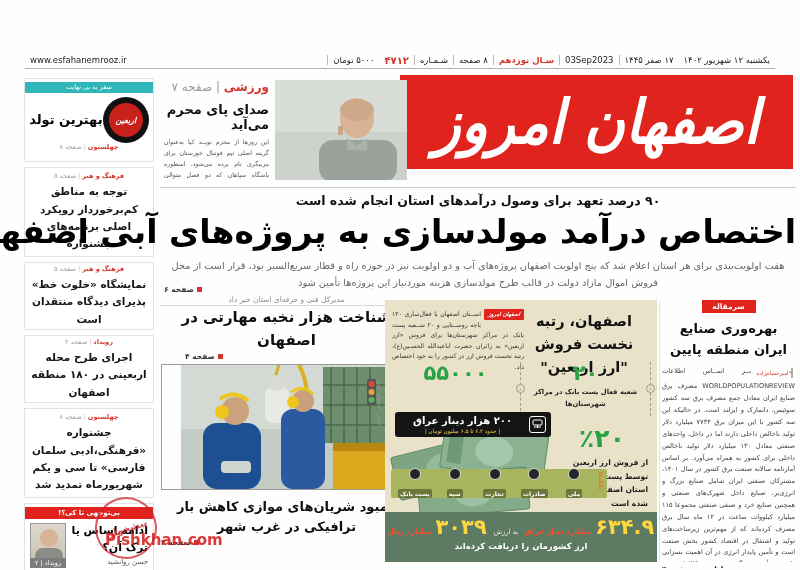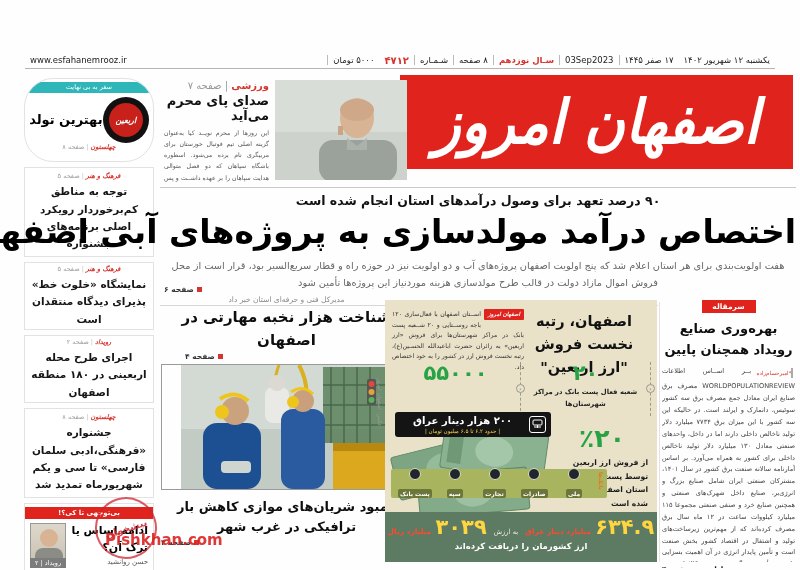--- a/index.html
+++ b/index.html
@@ -19,25 +19,25 @@
   
   .logo-box { position:absolute; left:400px; top:75px; width:393px; height:94px; background:#e0241d;
     display:flex; align-items:center; justify-content:center; }
   .logo-text { color:#fff; font-size:56px; font-weight:bold; font-style:italic; line-height:1; transform:scaleY(1.08); }
 
   
   .sidebar { position:absolute; left:24px; top:78px; width:130px; }
   .side-box { border:1px solid #e2e2e2; background:#fff; margin-bottom:5px; padding:5px 5px 4px;
     text-align:center; overflow:hidden; display:flex; flex-direction:column; justify-content:center; }
   .side-label { font-size:6.5px; color:#9a9a9a; margin-bottom:3px; }
-  .side-section { color:#d6342c; font-weight:bold;font-style:italic; }
+  .side-section { color:#d6342c; font-weight:bold; }
   .side-sep { color:#c0c0c0; padding:0 2px; }
   .side-title { font-size:10.5px; font-weight:bold; color:#161616; line-height:1.65; }
 
-  .box-arbaein { height:84px; padding:0 0 4px;border-radius:29px; }
+  .box-arbaein { height:84px; padding:0 0 4px; }
   .arb-bar { height:11px; background:#2fb6b9; color:#fff; font-size:6.5px; text-align:center; line-height:11px; }
   .arb-row { display:flex; align-items:center; justify-content:space-around; padding:4px 4px 0; }
   .arb-logo { width:46px; height:46px; border-radius:50%; background:#111; position:relative; flex:none; }
   .arb-logo-inner { position:absolute; inset:6px; border-radius:50%; background:#c8201a;
     color:#fff; font-size:8px; font-weight:bold; font-style:italic; display:flex; align-items:center; justify-content:center; }
   .arb-title { font-size:13px; font-weight:bold; line-height:1.5; }
   .box2 { height:90px; } .box3 { height:68px; } .box4 { height:68px; } .box5 { height:90px; }
 
   .box-opinion { height:70px; padding:0 0 3px; position:relative; }
   .op-bar { height:12px; background:#e0241d; color:#fff; font-size:7px; font-weight:bold; text-align:center; line-height:12px; }
@@ -46,21 +46,21 @@
   .op-author { font-size:7px; color:#555; margin-top:2px; text-align:right;padding-left:24px; }
   .op-photo { width:36px; height:42px; flex:none; border:1px solid #999; background:linear-gradient(#ded8cc,#c9c2b2); position:relative; overflow:hidden; }
   .op-photo::before { content:""; position:absolute; left:9px; top:5px; width:18px; height:18px; border-radius:50%; background:#d8b494; }
   .op-photo::after { content:""; position:absolute; left:4px; top:24px; width:28px; height:18px; border-radius:8px 8px 0 0; background:#8c8c86; }
   .op-badge { position:absolute; left:5px; bottom:4px; background:#7c7c7c; color:#fff; font-size:6.5px; padding:1px 5px; }
 
   
   .sport { position:absolute; left:164px; top:80px; width:243px; height:104px; display:flex; gap:6px; }
   .sport-photo { width:132px; height:100px; flex:none; overflow:hidden; }
   .sport-text { flex:1; text-align:right; overflow:hidden; }
-  .sport-tag { font-size:10px; margin-bottom:2px;text-align:right; }
+  .sport-tag { font-size:12px; margin-bottom:8px;text-align:right; }
   .sport-tag .sec { color:#d6342c; font-weight:bold; }
   .sport-tag .pg { color:#999; }
   .sport-title { font-size:13px; font-weight:bold; color:#111; margin:2px 0 4px; }
   .sport-body { font-size:6.2px; color:#555; line-height:1.8; text-align:justify; height:64px; overflow:hidden; }
 
   .rule-top { position:absolute; left:160px; top:187px; width:636px; border-top:1px solid #c9c9c9; }
   .rule-mid { position:absolute; left:160px; top:305px; width:498px; border-top:1px solid #d8d8d8; }
   .vline-ed { position:absolute; left:659px; top:302px; height:260px; border-left:1px solid #e3e3e3; }
 
   
@@ -378,21 +378,21 @@
         <span class="worth">به ارزش</span>
         <span class="big-yellow">۳۰۳۹</span>
         <span class="unit-red">میلیارد ریال</span>
       </div>
       <div class="ig-bottom-caption">ارز کشورمان را دریافت کرده‌اند</div>
     </div>
   </div>
 
   <div class="editorial">
     <div class="ed-tab">سرمقاله</div>
-    <div class="ed-title">بهره‌وری صنایع رویداد همچنان پایین</div>
+    <div class="ed-title">بهره‌وری صنایع ایران منطقه پایین</div>
     <div class="ed-body">
       <span class="ed-photo-wrap">
         <span class="ed-photo"></span>
         <span class="ed-author">*امیرحسام‌زاده</span>
       </span>
       <span>بــر اســاس اطلاعات WORLDPOPULATIONREVIEW مصرف برق صنایع ایران معادل جمع مصرف برق سه کشور سوئیس، دانمارک و ایرلند است. در حالیکه این سه کشور با این میزان برق ۷۷۳۴ میلیارد دلار تولید ناخالص داخلی دارند اما در داخل، واحدهای صنعتی معادل ۱۳۰ میلیارد دلار تولید ناخالص داخلی برای کشور به همراه می‌آورد. بر اساس آمارنامه سالانه صنعت برق کشور در سال ۱۴۰۱، مشترکان صنعتی ایران شامل صنایع بزرگ و انرژی‌بر، صنایع داخل شهرک‌های صنعتی و همچنین صنایع خرد و صنفی صنعتی مجموعا ۱۱۵ میلیارد کیلووات ساعت در ۱۲ ماه سال برق مصرف کرده‌اند که از مهم‌ترین زیرساخت‌های تولید و اشتغال در اقتصاد کشور بخش صنعت است و تأمین پایدار انرژی در آن اهمیت بسزایی داشته و تأثیر چشمگیری در عرضه کالاهای مورد نیاز جامعه دارد چرا که تولید حداکثری کالاهای صنعتی، موجب تنظیم عرضه و تقاضا شده و از نوسانات قیمت‌ها و از کمبود مقطعی کالاها جلوگیری می‌کند و از این رهگذر آرامش بر بازار حکمفرما شده و از تنش‌های اجتماعی ناشی از گرانی و کمبود کالا در دوره اوج مصرف خبری نخواهد بود</span>
     </div>
     <span class="ed-continue">ادامه در صفحه ۴</span>
   </div>
 

